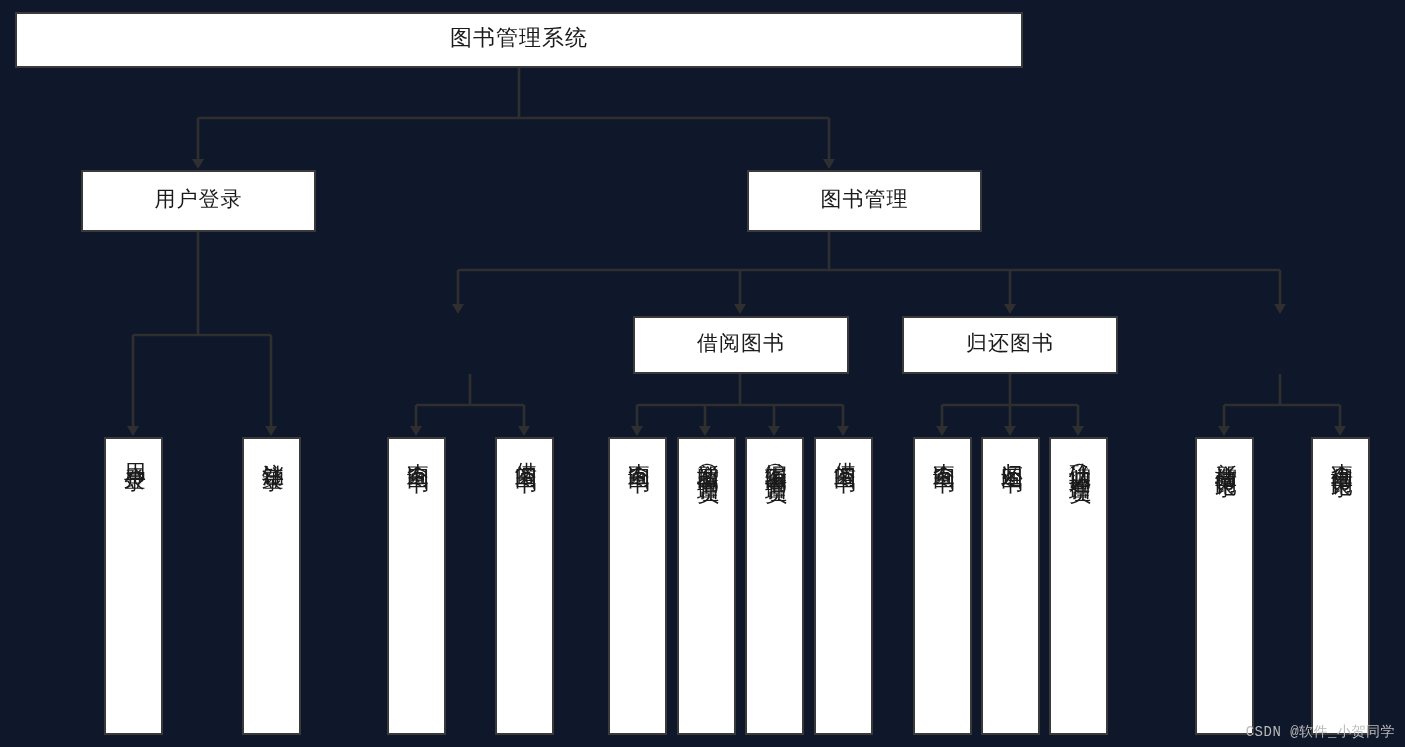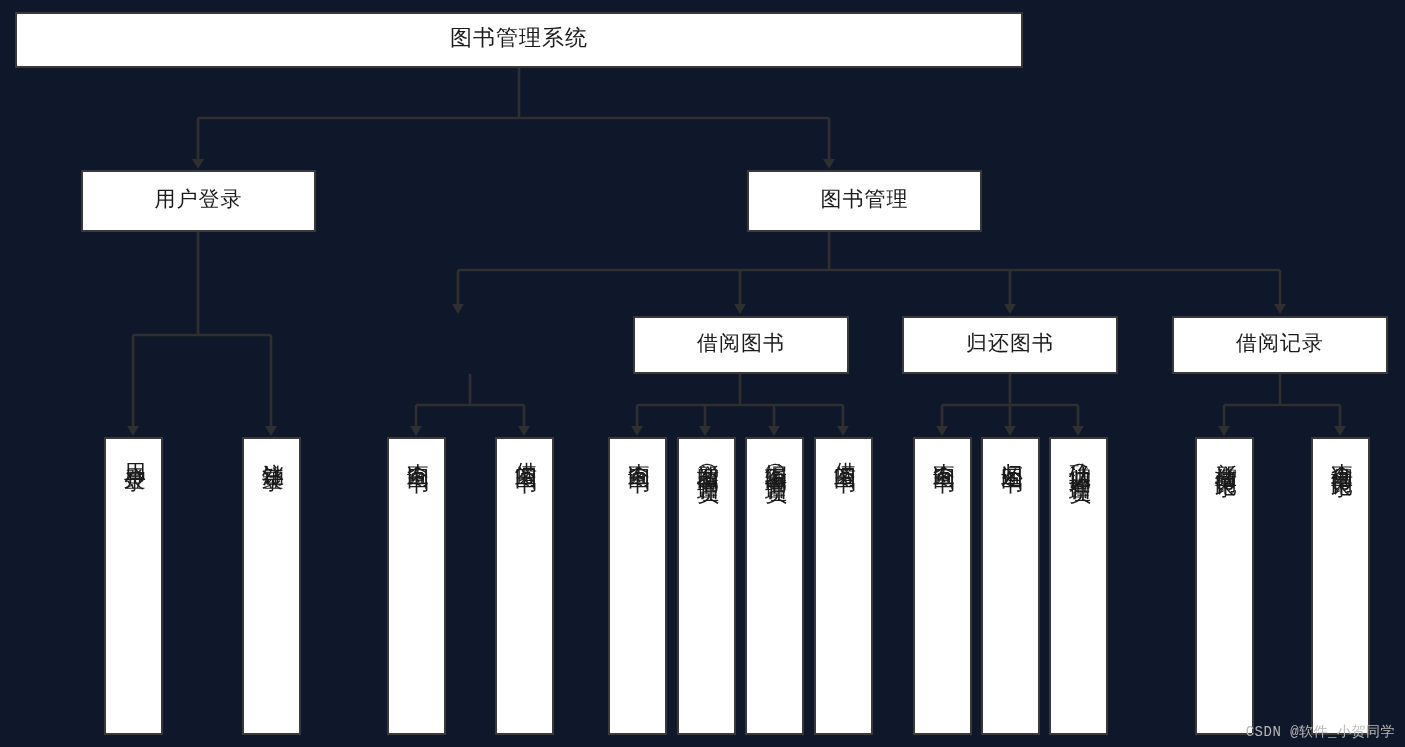--- a/index.html
+++ b/index.html
@@ -139,23 +139,20 @@
   <div class="node horiz" style="left:711px;top:170px;width:235px;height:62px;margin-left:36px;">
     <span class="lbl">图书管理</span>
   </div>
 
   <div class="node horiz" style="left:633px;top:316px;width:216px;height:58px;">
     <span class="lbl">借阅图书</span>
   </div>
   <div class="node horiz" style="left:902px;top:316px;width:216px;height:58px;">
     <span class="lbl">归还图书</span>
   </div>
-  <div class="node horiz" style="left:1172px;top:316px;width:216px;height:58px;">
-    <span class="lbl">借阅记录</span>
-  </div>
 
   <div class="node vert" style="left:104px;top:437px;width:59px;height:298px;">
     <span class="lbl">用户登录</span>
   </div>
   <div class="node vert" style="left:242px;top:437px;width:59px;height:298px;">
     <span class="lbl">注销登录</span>
   </div>
 
   <div class="node vert" style="left:387px;top:437px;width:59px;height:298px;">
     <span class="lbl">查询图书</span>

